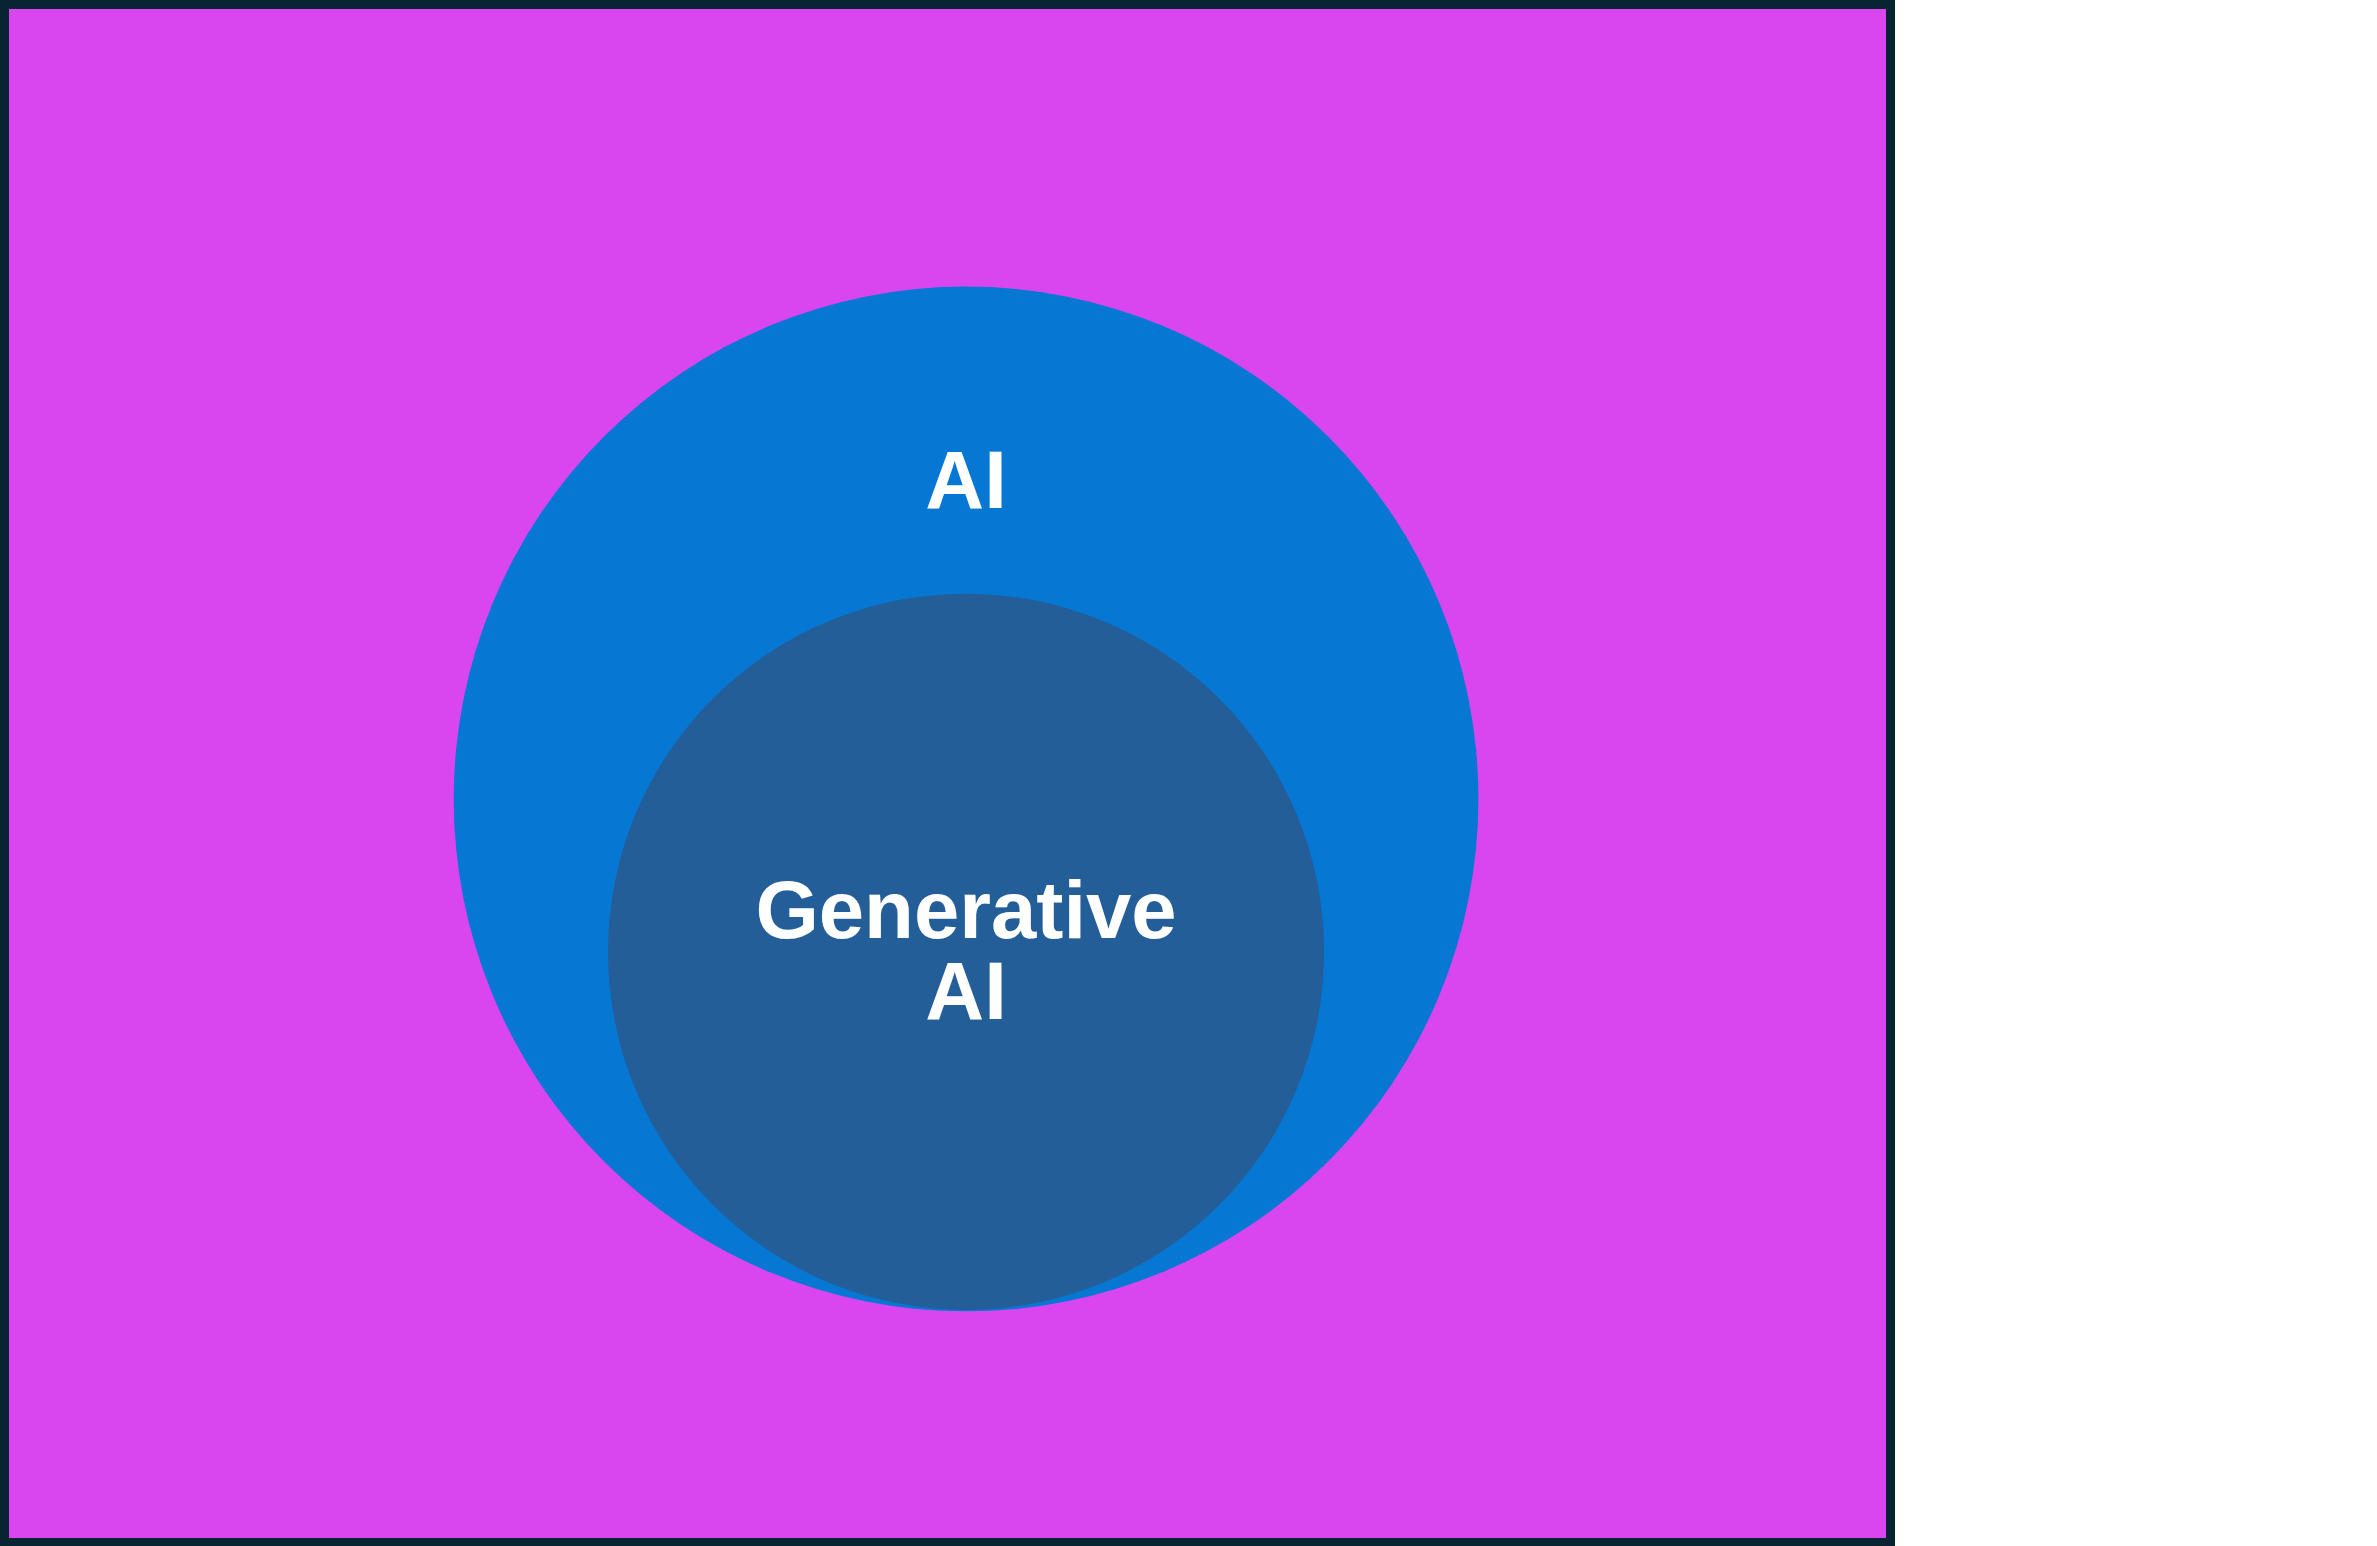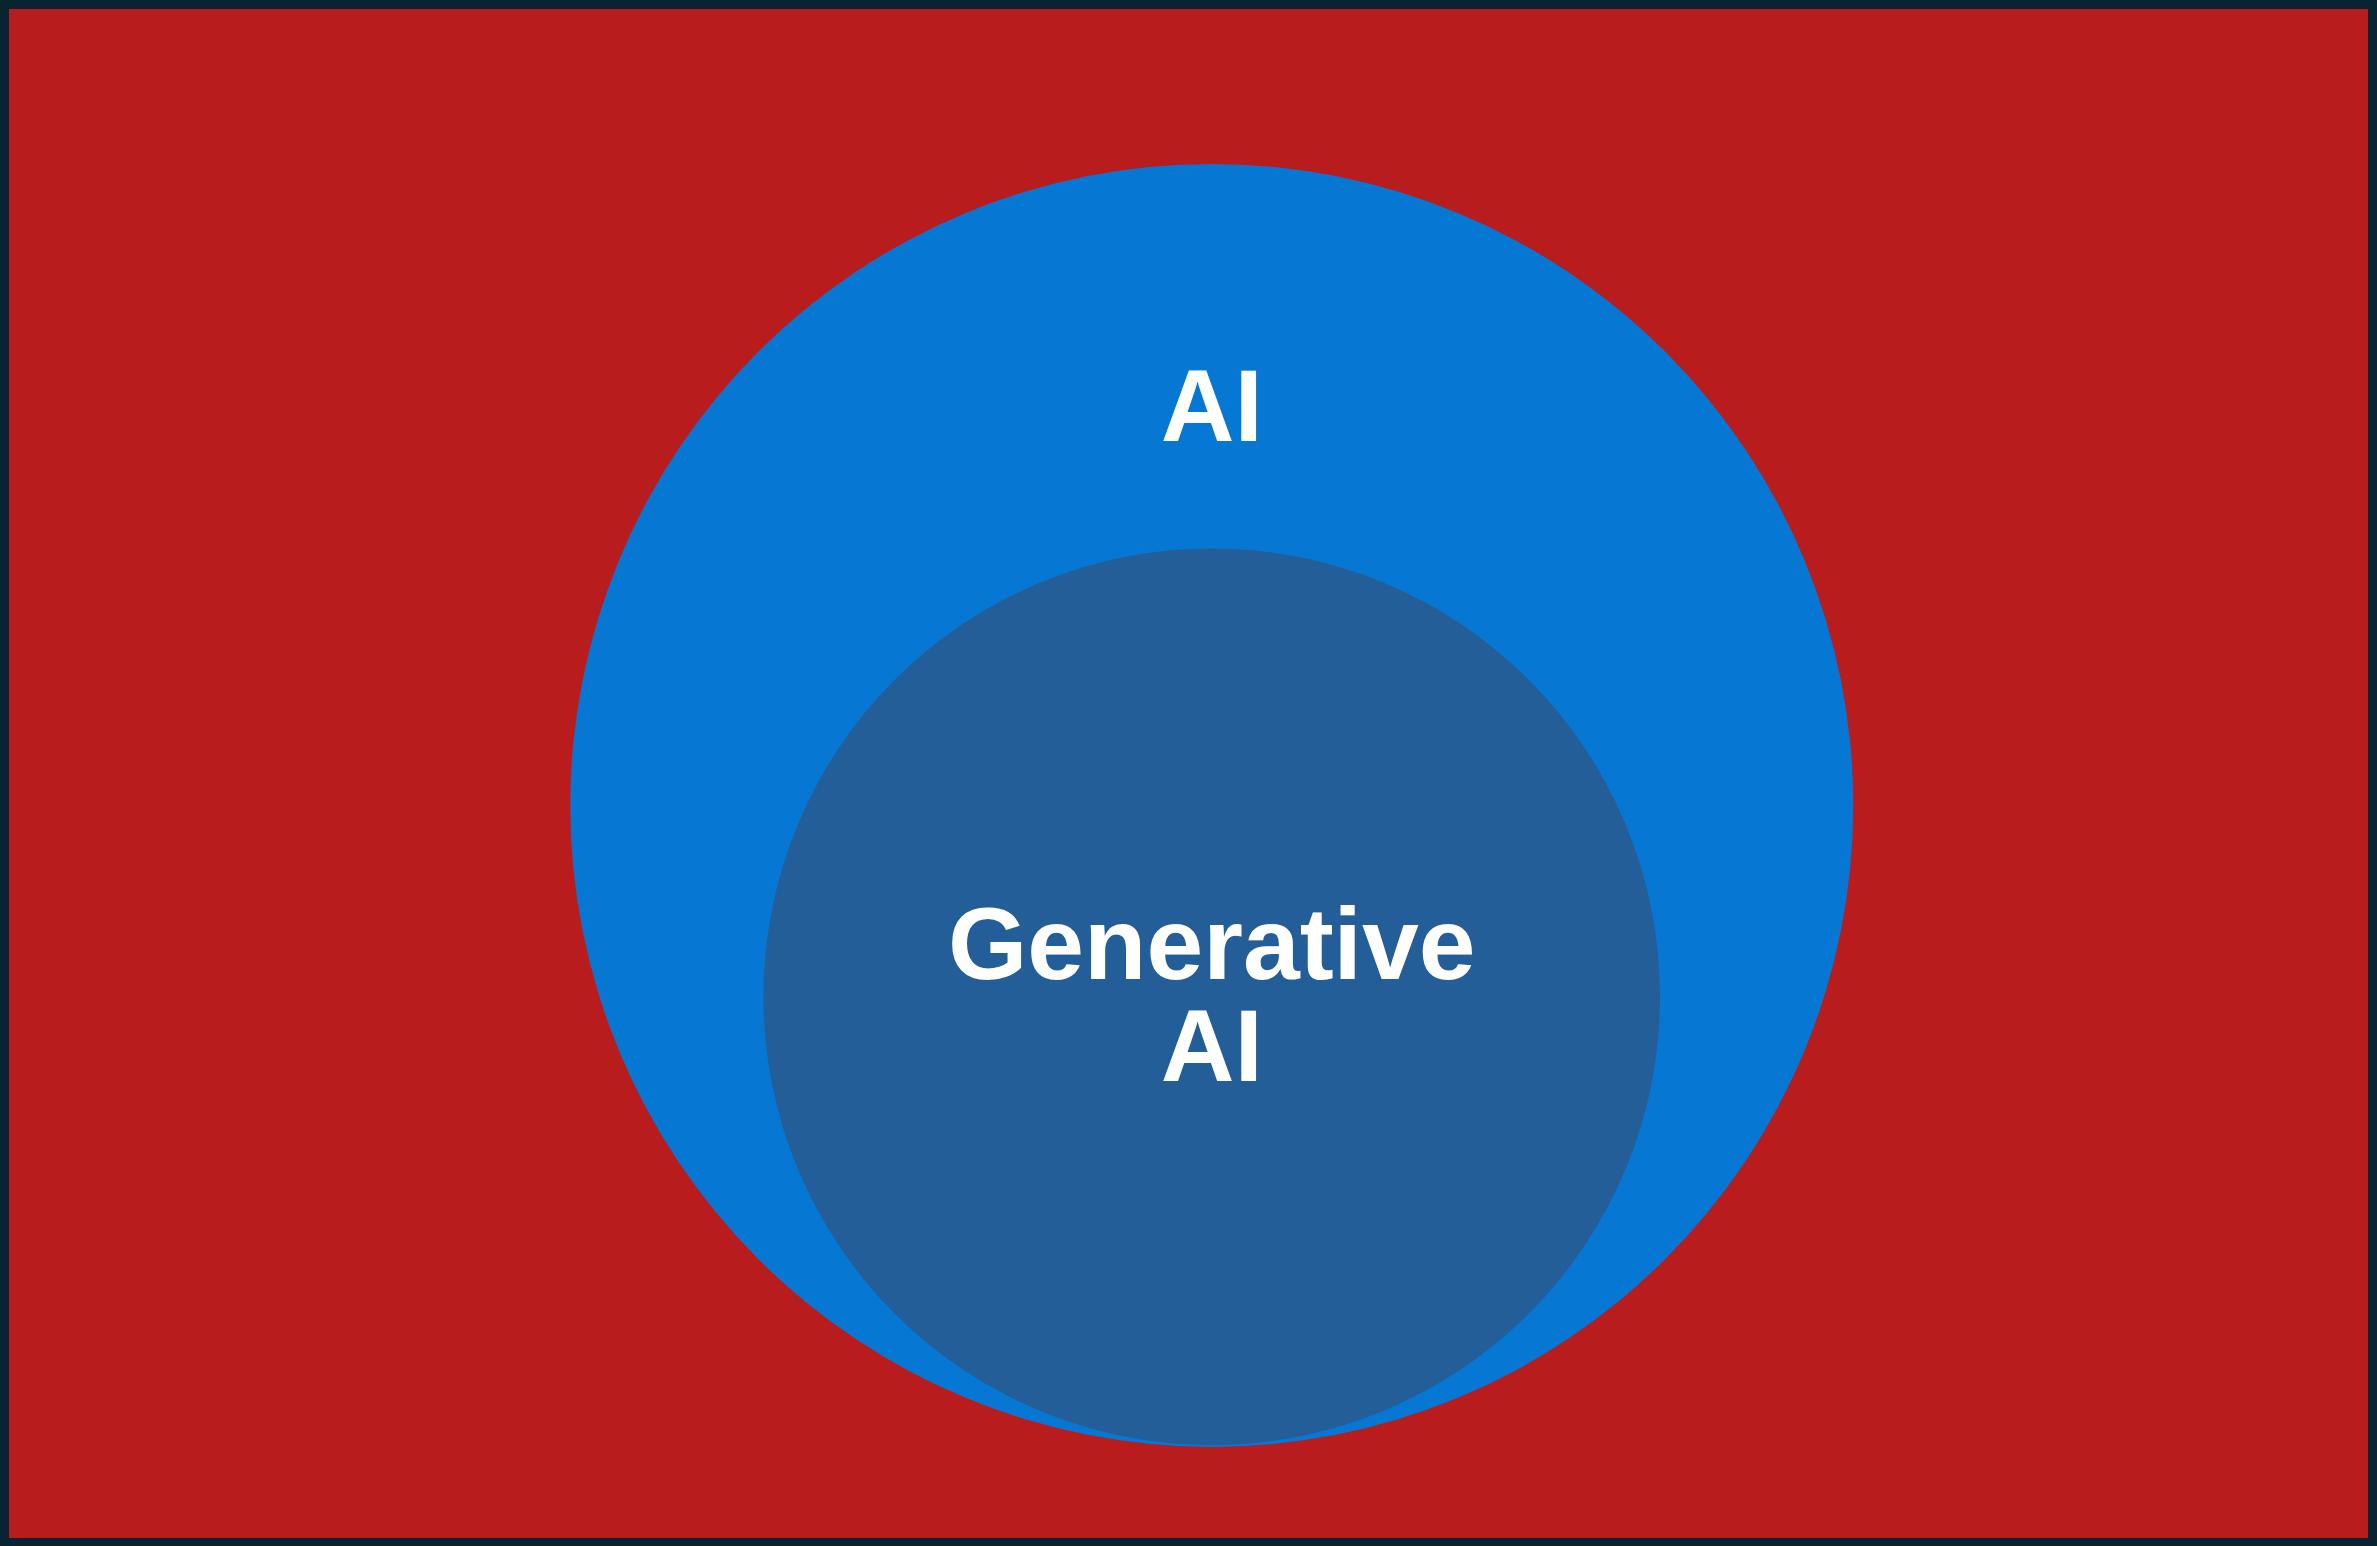--- a/index.html
+++ b/index.html
@@ -44,21 +44,21 @@
     font-size: 112px;
   }
 
   .label-inner {
     font-size: 112px;
   }
 </style>
 </head>
 <body>
 
-<div id="canvas" style="width: 2377px; height: 1547px; background: #b91c1c; border-color: rgb(8, 36, 51); border-width: 9.2px;">
+<div id="canvas" style="width: 1895px; height: 1547px; background: #d946ef; border-color: rgb(8, 36, 51); border-width: 9.2px;">
 
   <svg id="diagram-svg" viewBox="0 0 2579 1678" preserveAspectRatio="xMidYMid meet" xmlns="http://www.w3.org/2000/svg">
 
     <circle cx="1315" cy="874" r="704" fill="#0678d4"></circle>
 
     <circle cx="1315" cy="1084" r="492" fill="#235e99"></circle>
 
     <text class="circle-label label-outer" x="1315" y="444" fill="#ffffff">AI</text>
 
     <text class="circle-label label-inner" x="1315" y="1035" fill="#ffffff">Generative</text>

